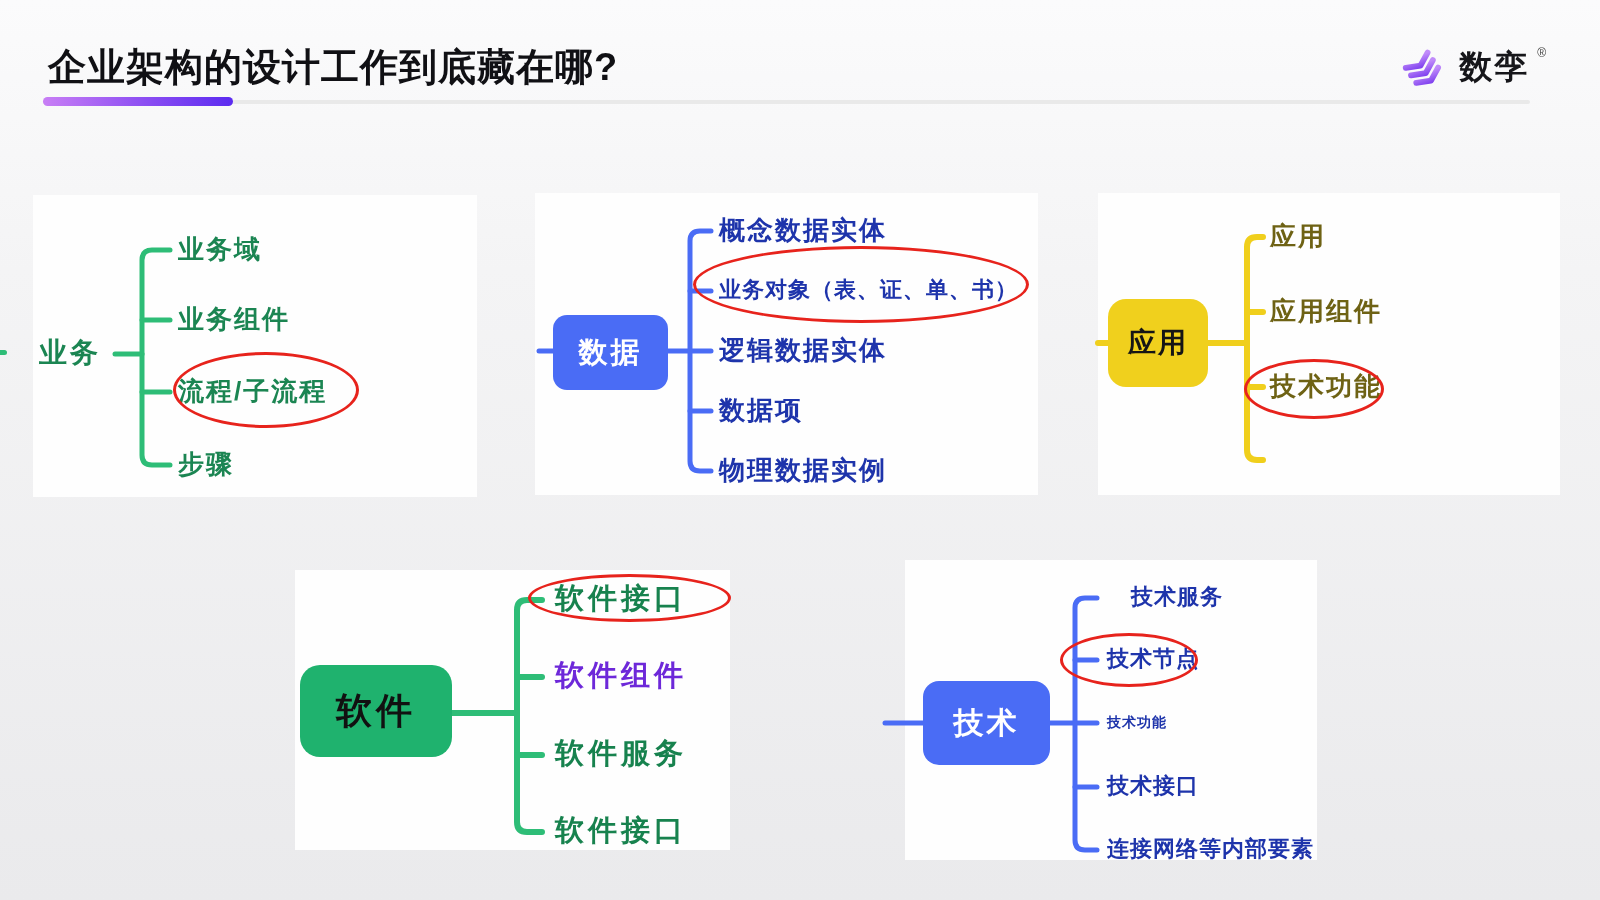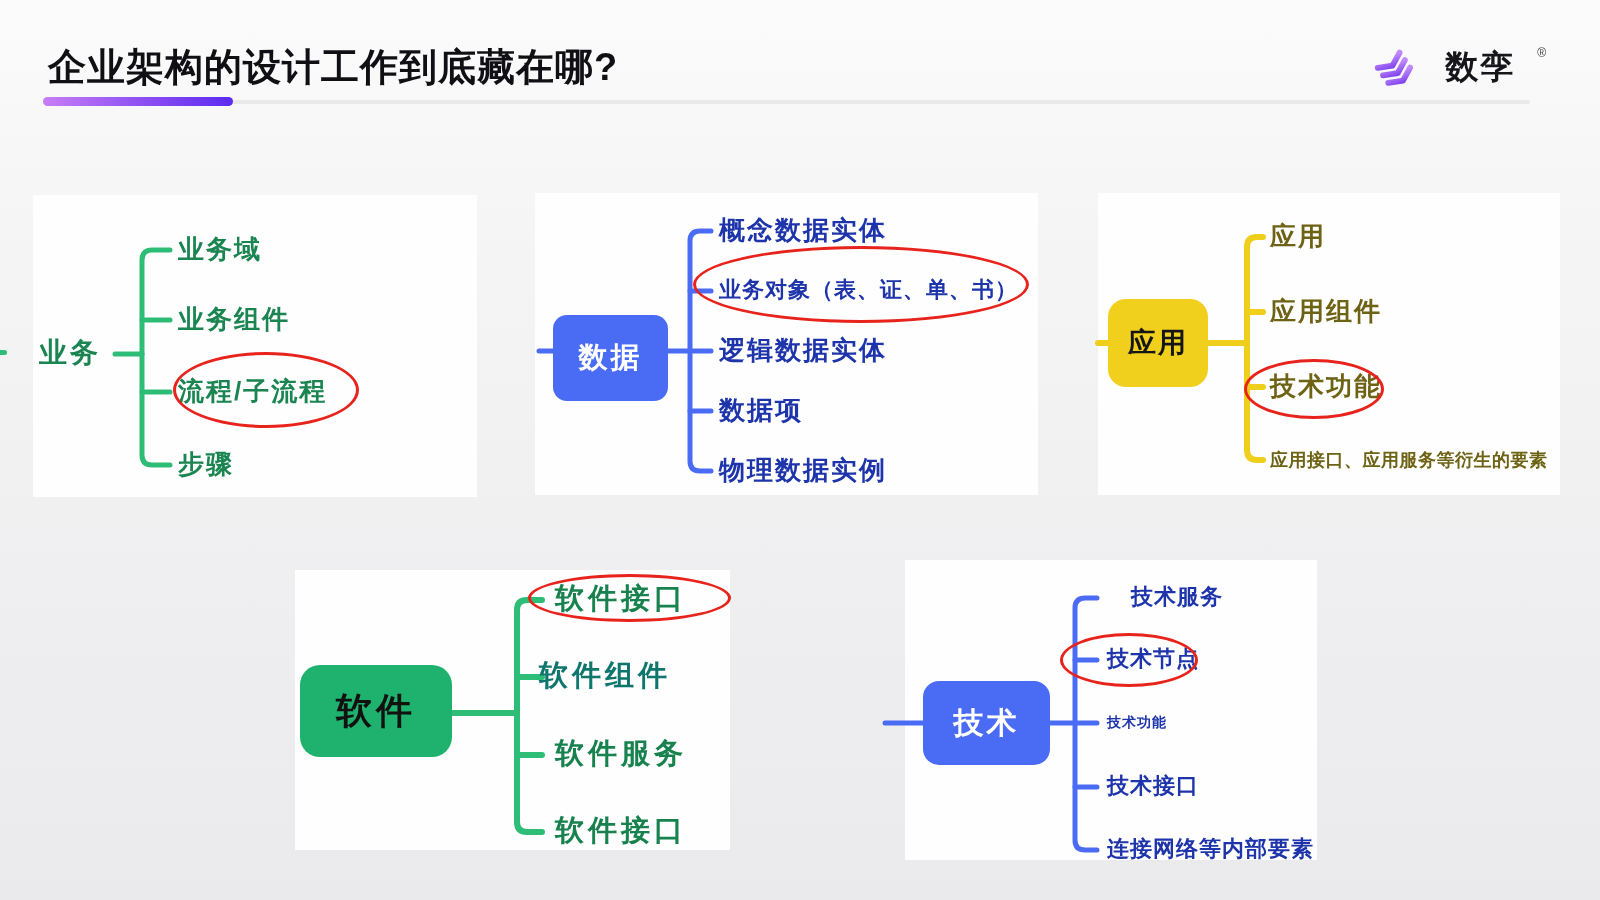--- a/index.html
+++ b/index.html
@@ -18,21 +18,21 @@
   }
   .rule {
     position:absolute; left:43px; top:100px; width:1487px; height:4px;
     background:#e9e9e9; border-radius:2px;
   }
   .rule-accent {
     position:absolute; left:43px; top:97px; width:190px; height:9px;
     border-radius:5px;
     background:linear-gradient(90deg,#c87ef5 0%,#8a4df2 55%,#5b2bf0 100%);
   }
-  .brand { position:absolute; right:48px; top:40px; display:flex; align-items:center; gap:28px; }
+  .brand { position:absolute; right:48px; top:40px; display:flex; align-items:center; gap:14px; }
   .brand-name { font-size:33px; font-weight:800; color:#16161a; letter-spacing:2px; }
   .brand-reg { font-size:12px; color:#444; vertical-align:top; position:relative; top:-14px; left:-6px; }
   
   .card { position:absolute; background:#fefefe; }
   .card svg { position:absolute; left:0; top:0; overflow:visible; }
   .branch {
     position:absolute; transform:translateY(-52%);
     white-space:nowrap; font-weight:600;
   }
   .rootbox {
@@ -105,21 +105,21 @@
 <div class="card card-data">
   <svg width="503" height="302">
     <g fill="none" stroke="#4a6cf5" stroke-width="5" stroke-linecap="round">
       <path d="M 4 158 H 155"></path>
       <path d="M 176 38 H 165 Q 155 38 155 48 V 268 Q 155 278 165 278 H 176"></path>
       <path d="M 155 98 H 176"></path>
       <path d="M 155 158 H 176"></path>
       <path d="M 155 218 H 176"></path>
     </g>
   </svg>
-  <div class="rootbox" style="left:18px; top:122px; width:115px; height:86px; border-radius:14px; background:#4a6cf5; color:#fff; font-size:29px; letter-spacing:3px;">数据</div>
+  <div class="rootbox" style="left:18px; top:122px; width:115px; height:75px; border-radius:14px; background:#4a6cf5; color:#fff; font-size:29px; letter-spacing:3px;">数据</div>
   <div class="branch b-text" style="left:184px; top:38px;  font-size:26px; letter-spacing:2px;">概念数据实体</div>
   <div class="branch b-text" style="left:184px; top:98px;  font-size:22px; letter-spacing:1px;">业务对象（表、证、单、书）</div>
   <div class="branch b-text" style="left:184px; top:158px; font-size:26px; letter-spacing:2px;">逻辑数据实体</div>
   <div class="branch b-text" style="left:184px; top:218px; font-size:26px; letter-spacing:2px;">数据项</div>
   <div class="branch b-text" style="left:184px; top:278px; font-size:26px; letter-spacing:2px;">物理数据实例</div>
   <div class="ellipse" style="left:158px; top:53px; width:336px; height:77px;"></div>
 </div>
 
 <div class="card card-application">
   <svg width="462" height="302">
@@ -127,36 +127,35 @@
       <path d="M 0 150 H 149"></path>
       <path d="M 165 44 H 159 Q 149 44 149 54 V 257 Q 149 267 159 267 H 165"></path>
       <path d="M 149 119 H 165"></path>
       <path d="M 149 194 H 165"></path>
     </g>
   </svg>
   <div class="rootbox" style="left:10px; top:106px; width:100px; height:88px; border-radius:18px; background:#f0d01d; color:#151515; font-size:28px; letter-spacing:2px;">应用</div>
   <div class="branch y-text" style="left:172px; top:44px;  font-size:26px; letter-spacing:2px;">应用</div>
   <div class="branch y-text" style="left:172px; top:119px; font-size:26px; letter-spacing:2px;">应用组件</div>
   <div class="branch y-text" style="left:172px; top:194px; font-size:26px; letter-spacing:2px;">技术功能</div>
-  <div class="branch y-text" style="left:172px; top:267px; font-size:18px; letter-spacing:0.5px;">应用接口、应用服务等衍生的要素</div>
   <div class="ellipse" style="left:146px; top:166px; width:140px; height:60px;"></div>
 </div>
 
 <div class="card card-software">
   <svg width="435" height="280">
     <g fill="none" stroke="#2ebd77" stroke-width="6" stroke-linecap="round">
       <path d="M 100 143 H 222"></path>
       <path d="M 247 30 H 232 Q 222 30 222 40 V 252 Q 222 262 232 262 H 247"></path>
       <path d="M 222 107 H 247"></path>
       <path d="M 222 185 H 247"></path>
     </g>
   </svg>
   <div class="rootbox" style="left:5px; top:95px; width:152px; height:92px; border-radius:20px; background:#1fb26e; color:#111; font-size:36px; letter-spacing:4px;">软件</div>
   <div class="branch" style="left:260px; top:30px;  font-size:29px; font-weight:700; letter-spacing:4px; color:#17824e;">软件接口</div>
-  <div class="branch" style="left:244px; top:107px; font-size:29px; font-weight:700; letter-spacing:4px; color:#0f766e;">软件组件</div>
+  <div class="branch" style="left:260px; top:107px; font-size:29px; font-weight:700; letter-spacing:4px; color:#6d28d9;">软件组件</div>
   <div class="branch" style="left:260px; top:185px; font-size:29px; font-weight:700; letter-spacing:4px; color:#17824e;">软件服务</div>
   <div class="branch" style="left:260px; top:262px; font-size:29px; font-weight:700; letter-spacing:4px; color:#17824e;">软件接口</div>
   <div class="ellipse" style="left:233px; top:4px; width:203px; height:48px;"></div>
 </div>
 
 <div class="card card-technology">
   <svg width="412" height="300">
     <g fill="none" stroke="#4a6cf5" stroke-width="5" stroke-linecap="round">
       <path d="M -20 163 H 170"></path>
       <path d="M 192 38 H 180 Q 170 38 170 48 V 280 Q 170 290 180 290 H 192"></path>

